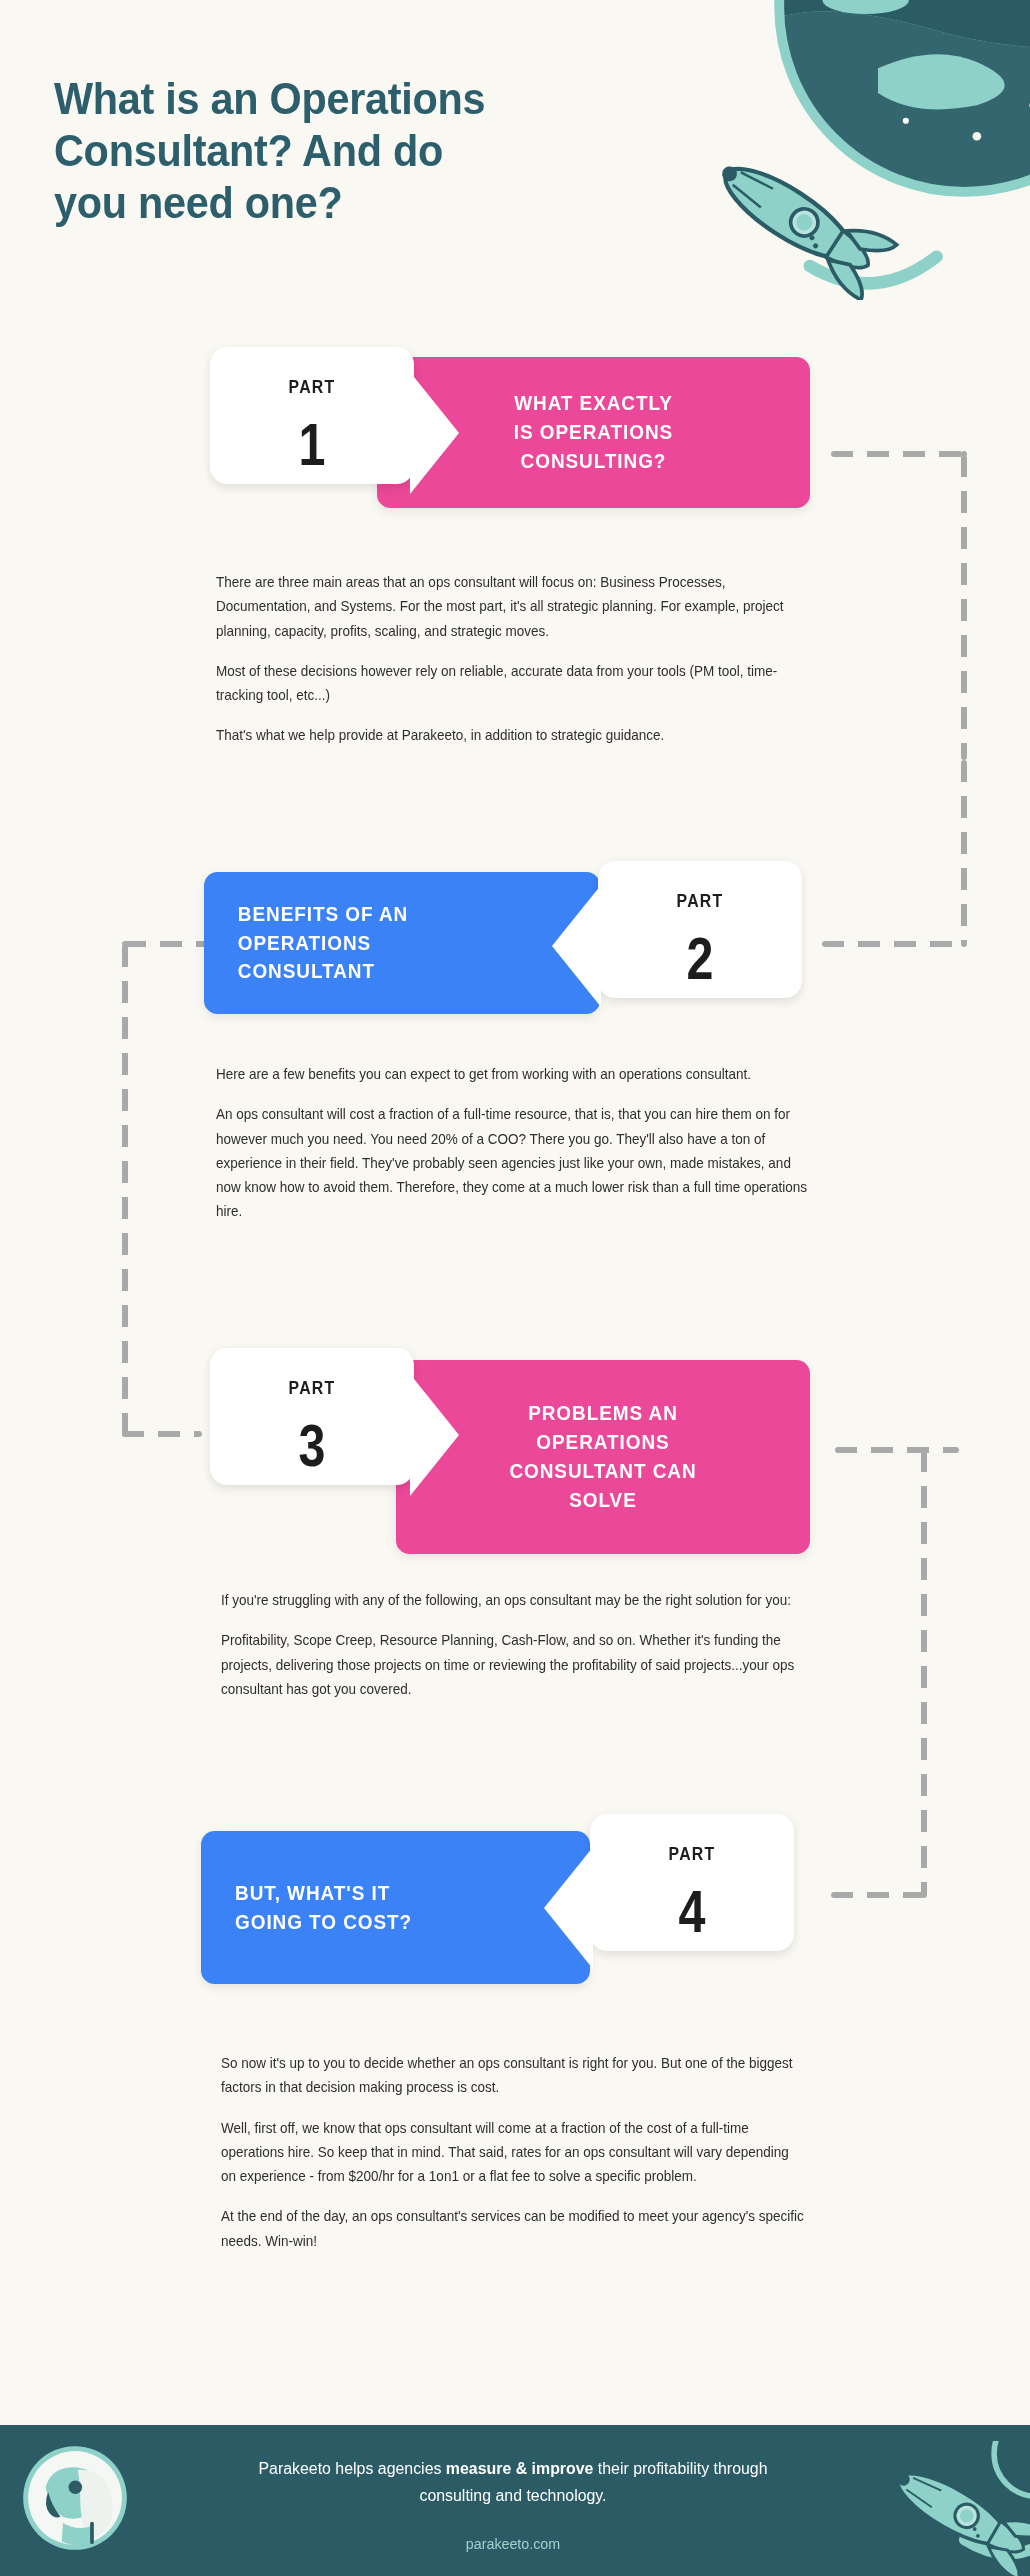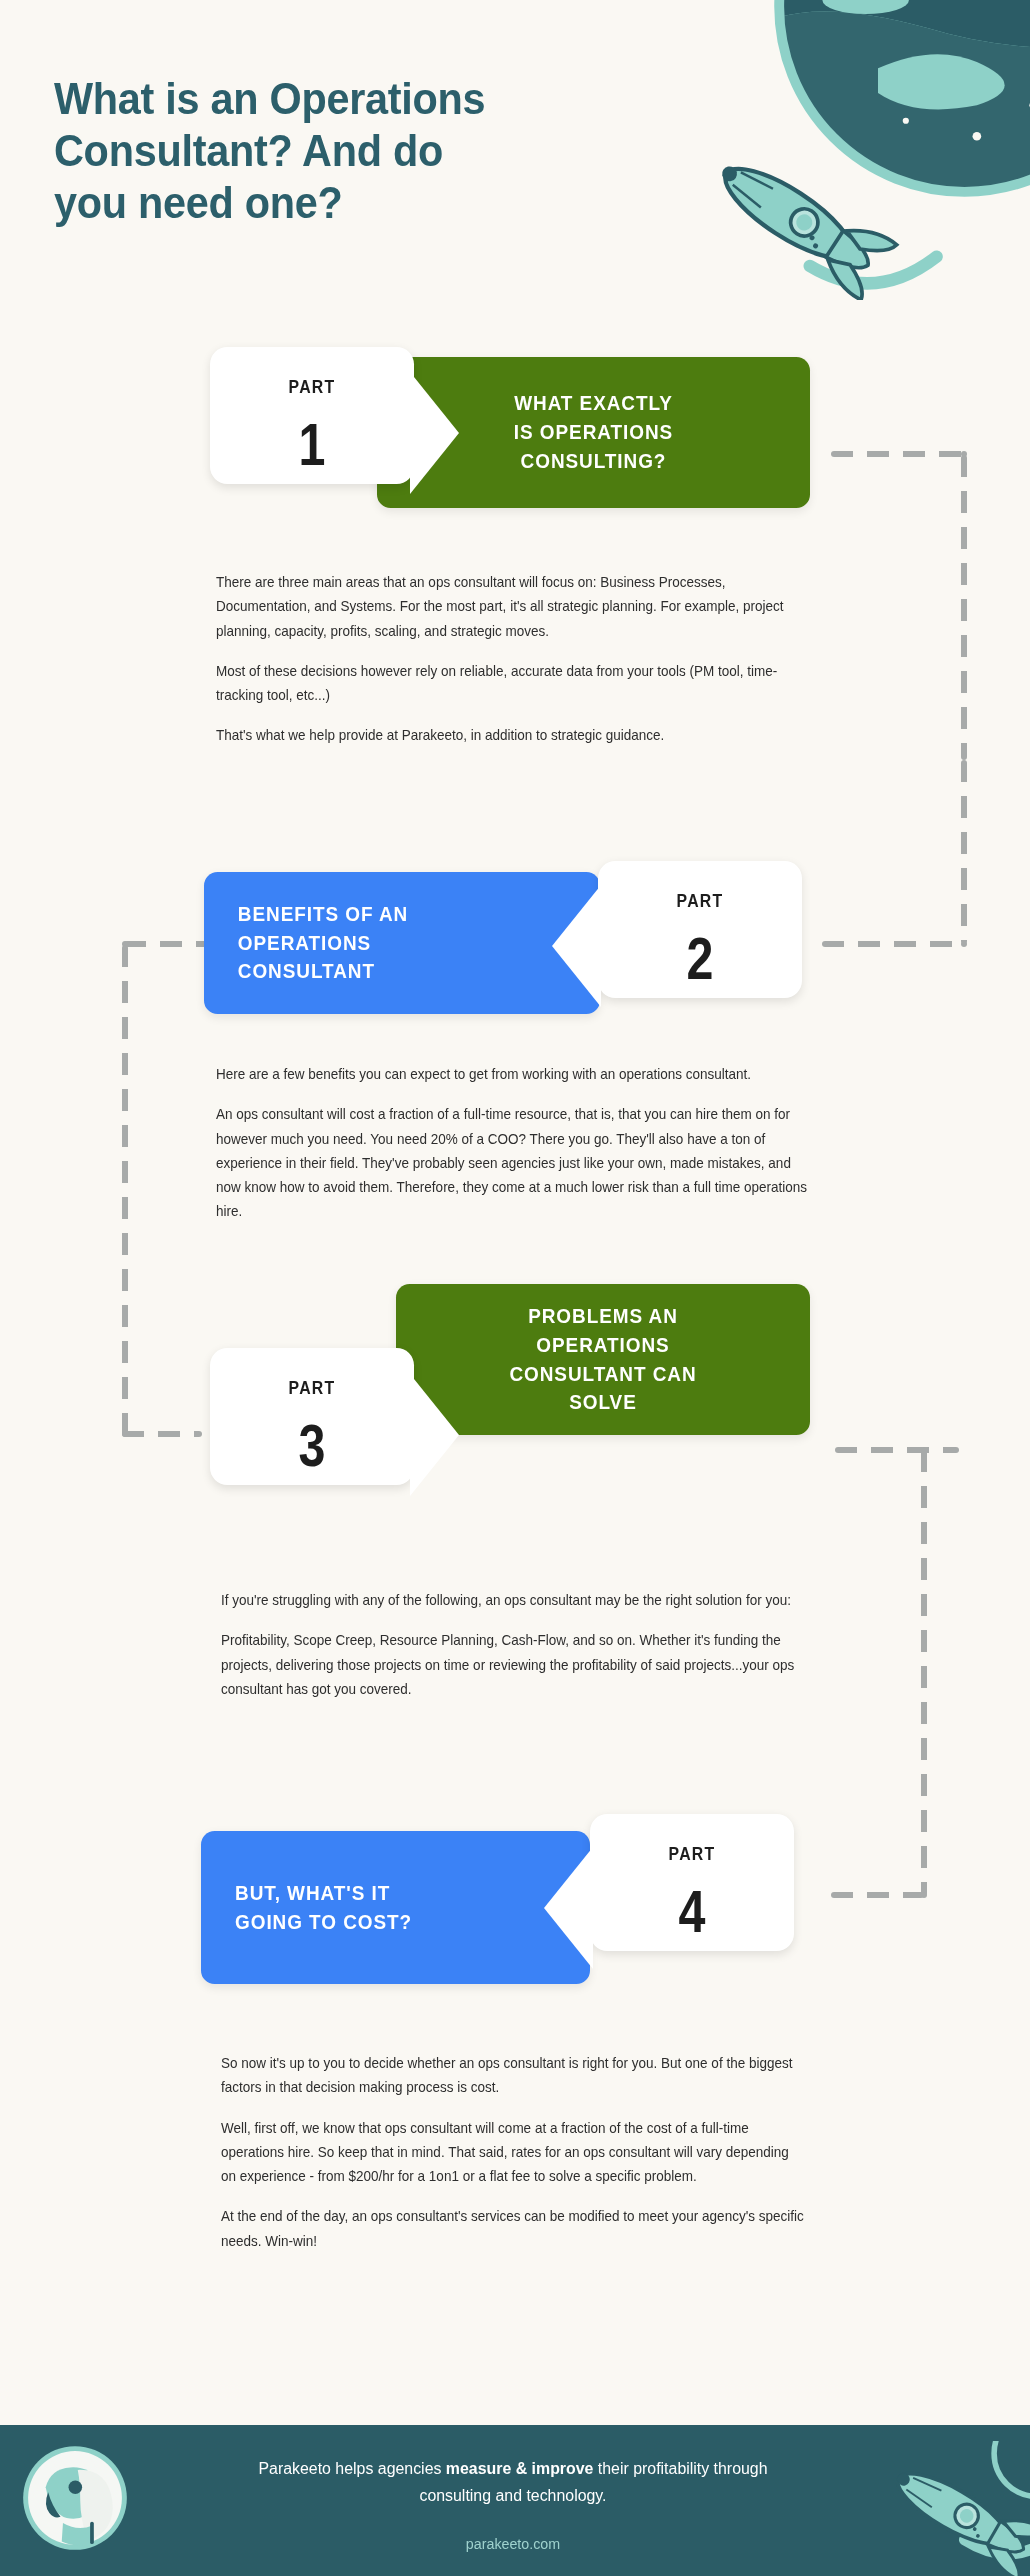--- a/index.html
+++ b/index.html
@@ -93,21 +93,21 @@
     color: #ffffff;
     font-size: 20.4px;
     font-weight: 700;
     letter-spacing: 1px;
     line-height: 1.42;
     transform: scaleX(0.93);
   }
 
   
   .variant-light .head-box {
-    background: #4d7c0f;
+    background: #ec4899;
   }
   .variant-light .head-text {
     text-align: center;
     width: 100%;
     padding: 0 25px;
   }
   
   .arrow-right {
     position: absolute;
     z-index: 4;
@@ -338,21 +338,21 @@
   </div>
   <div class="arrow-left" style="left:552px; top:885px;"></div>
 
   <div class="body-text" style="left:216px; top:1062px; width:661px;">
     <p>Here are a few benefits you can expect to get from working with an operations consultant.</p>
     <p>An ops consultant will cost a fraction of a full-time resource, that is, that you can hire them on for however much you need. You need 20% of a COO? There you go. They'll also have a ton of experience in their field. They've probably seen agencies just like your own, made mistakes, and now know how to avoid them. Therefore, they come at a much lower risk than a full time operations hire.</p>
   </div>
 </div>
 
 <div class="part-block variant-light">
-  <div class="head-box" style="left:396px; top:1284px; width:414px; height:151px;">
+  <div class="head-box" style="left:396px; top:1360px; width:414px; height:194px;">
     <div class="head-text">
       <div>PROBLEMS AN</div>
       <div>OPERATIONS</div>
       <div>CONSULTANT CAN</div>
       <div>SOLVE</div>
     </div>
   </div>
   <div class="num-card" style="left:210px; top:1348px;">
     <div class="part-word">PART</div>
     <div class="part-number">3</div>

